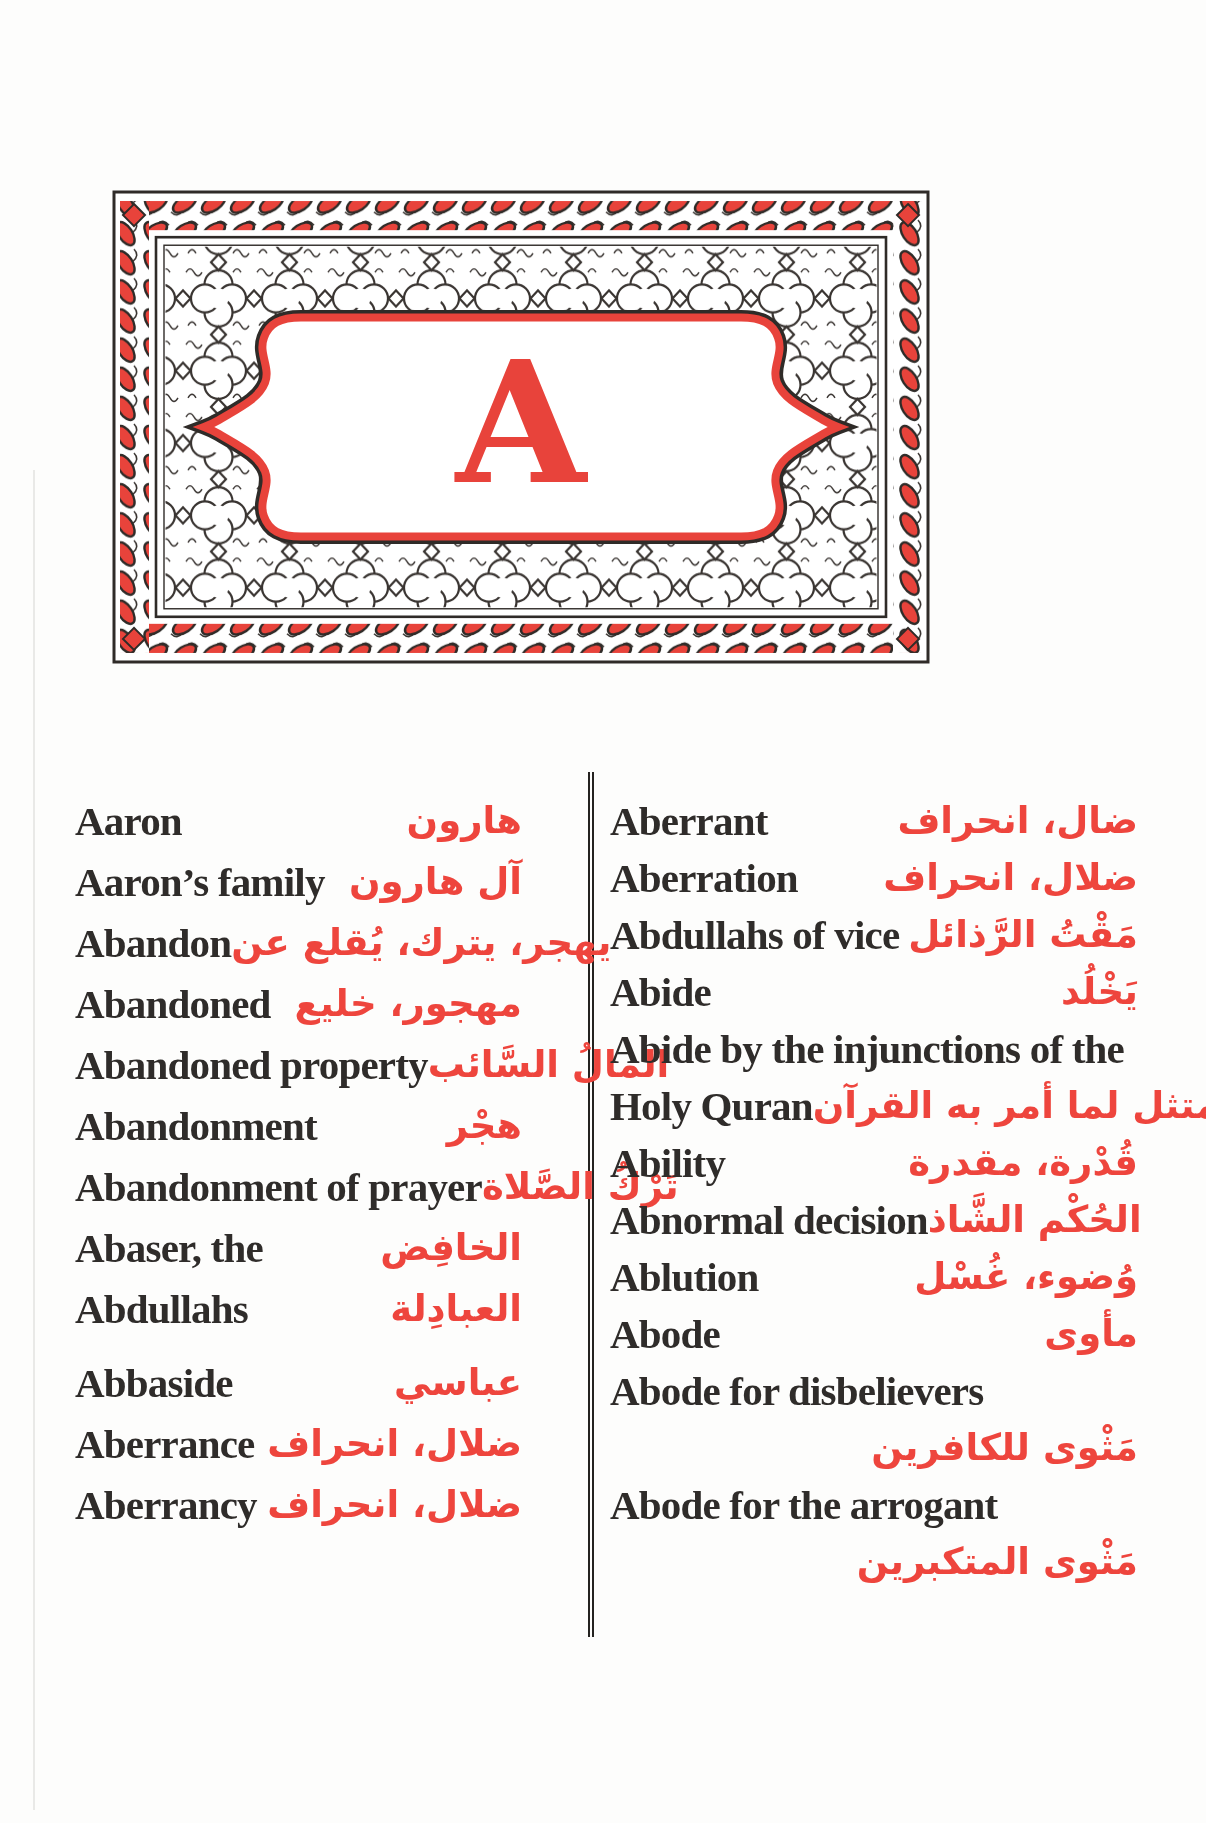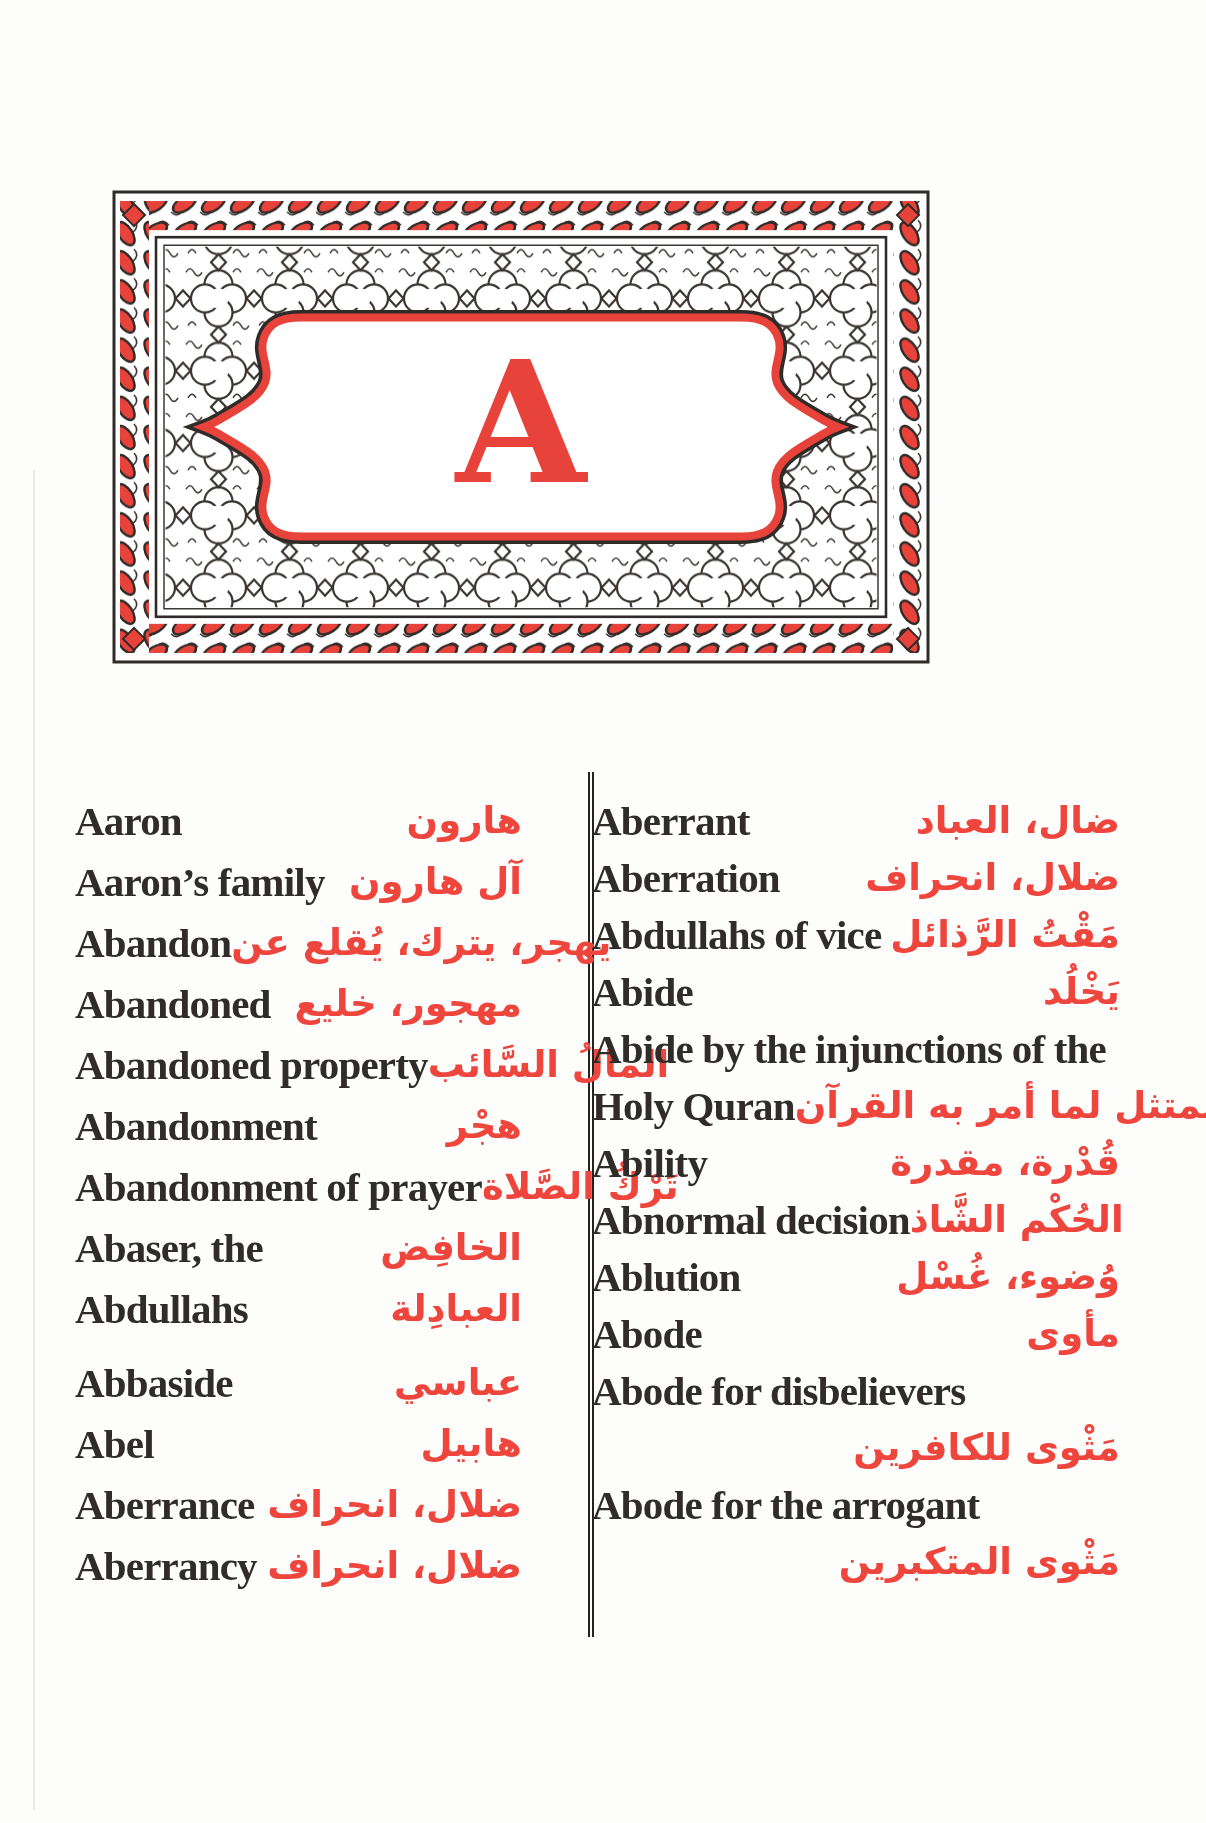--- a/index.html
+++ b/index.html
@@ -20,21 +20,21 @@
   .plate{position:absolute;left:112px;top:190px;width:818px;height:474px;}
   
   .col{position:absolute;top:795px;}
   .col .row{
     display:flex;justify-content:space-between;align-items:center;
     line-height:52px;white-space:nowrap;
   }
   .col-left{left:75px;width:447px;}
   .col-left .row{margin-bottom:9px;}
   .col-left .row:nth-child(10){margin-top:22px;}
-  .col-right{left:592px;width:528px;}
+  .col-right{left:610px;width:528px;}
   .col-right .row{margin-bottom:5px;}
   .en{
     font-weight:bold;color:#2f2c2a;font-size:41px;letter-spacing:-0.8px;
   }
   .ar{
     font-family:"DejaVu Sans",sans-serif;font-weight:bold;
     color:#ee453d;font-size:37px;direction:rtl;unicode-bidi:isolate;
   }
   .divider{
     position:absolute;left:588px;top:772px;height:865px;width:6px;
@@ -162,36 +162,32 @@
       </div>
       <div class="row">
         <span class="en">Abdullahs</span>
         <span class="ar">العبادِلة</span>
       </div>
       <div class="row">
         <span class="en">Abbaside</span>
         <span class="ar">عباسي</span>
       </div>
       <div class="row">
-        <span class="en">Abel</span>
-        <span class="ar">هابيل</span>
-      </div>
-      <div class="row">
         <span class="en">Aberrance</span>
         <span class="ar">ضلال، انحراف</span>
       </div>
       <div class="row">
         <span class="en">Aberrancy</span>
         <span class="ar">ضلال، انحراف</span>
       </div>
     </div>
   <div class="col col-right">
       <div class="row">
         <span class="en">Aberrant</span>
-        <span class="ar">ضال، العباد</span>
+        <span class="ar">ضال، انحراف</span>
       </div>
       <div class="row">
         <span class="en">Aberration</span>
         <span class="ar">ضلال، انحراف</span>
       </div>
       <div class="row">
         <span class="en">Abdullahs of vice</span>
         <span class="ar">مَقْتُ الرَّذائل</span>
       </div>
       <div class="row">

